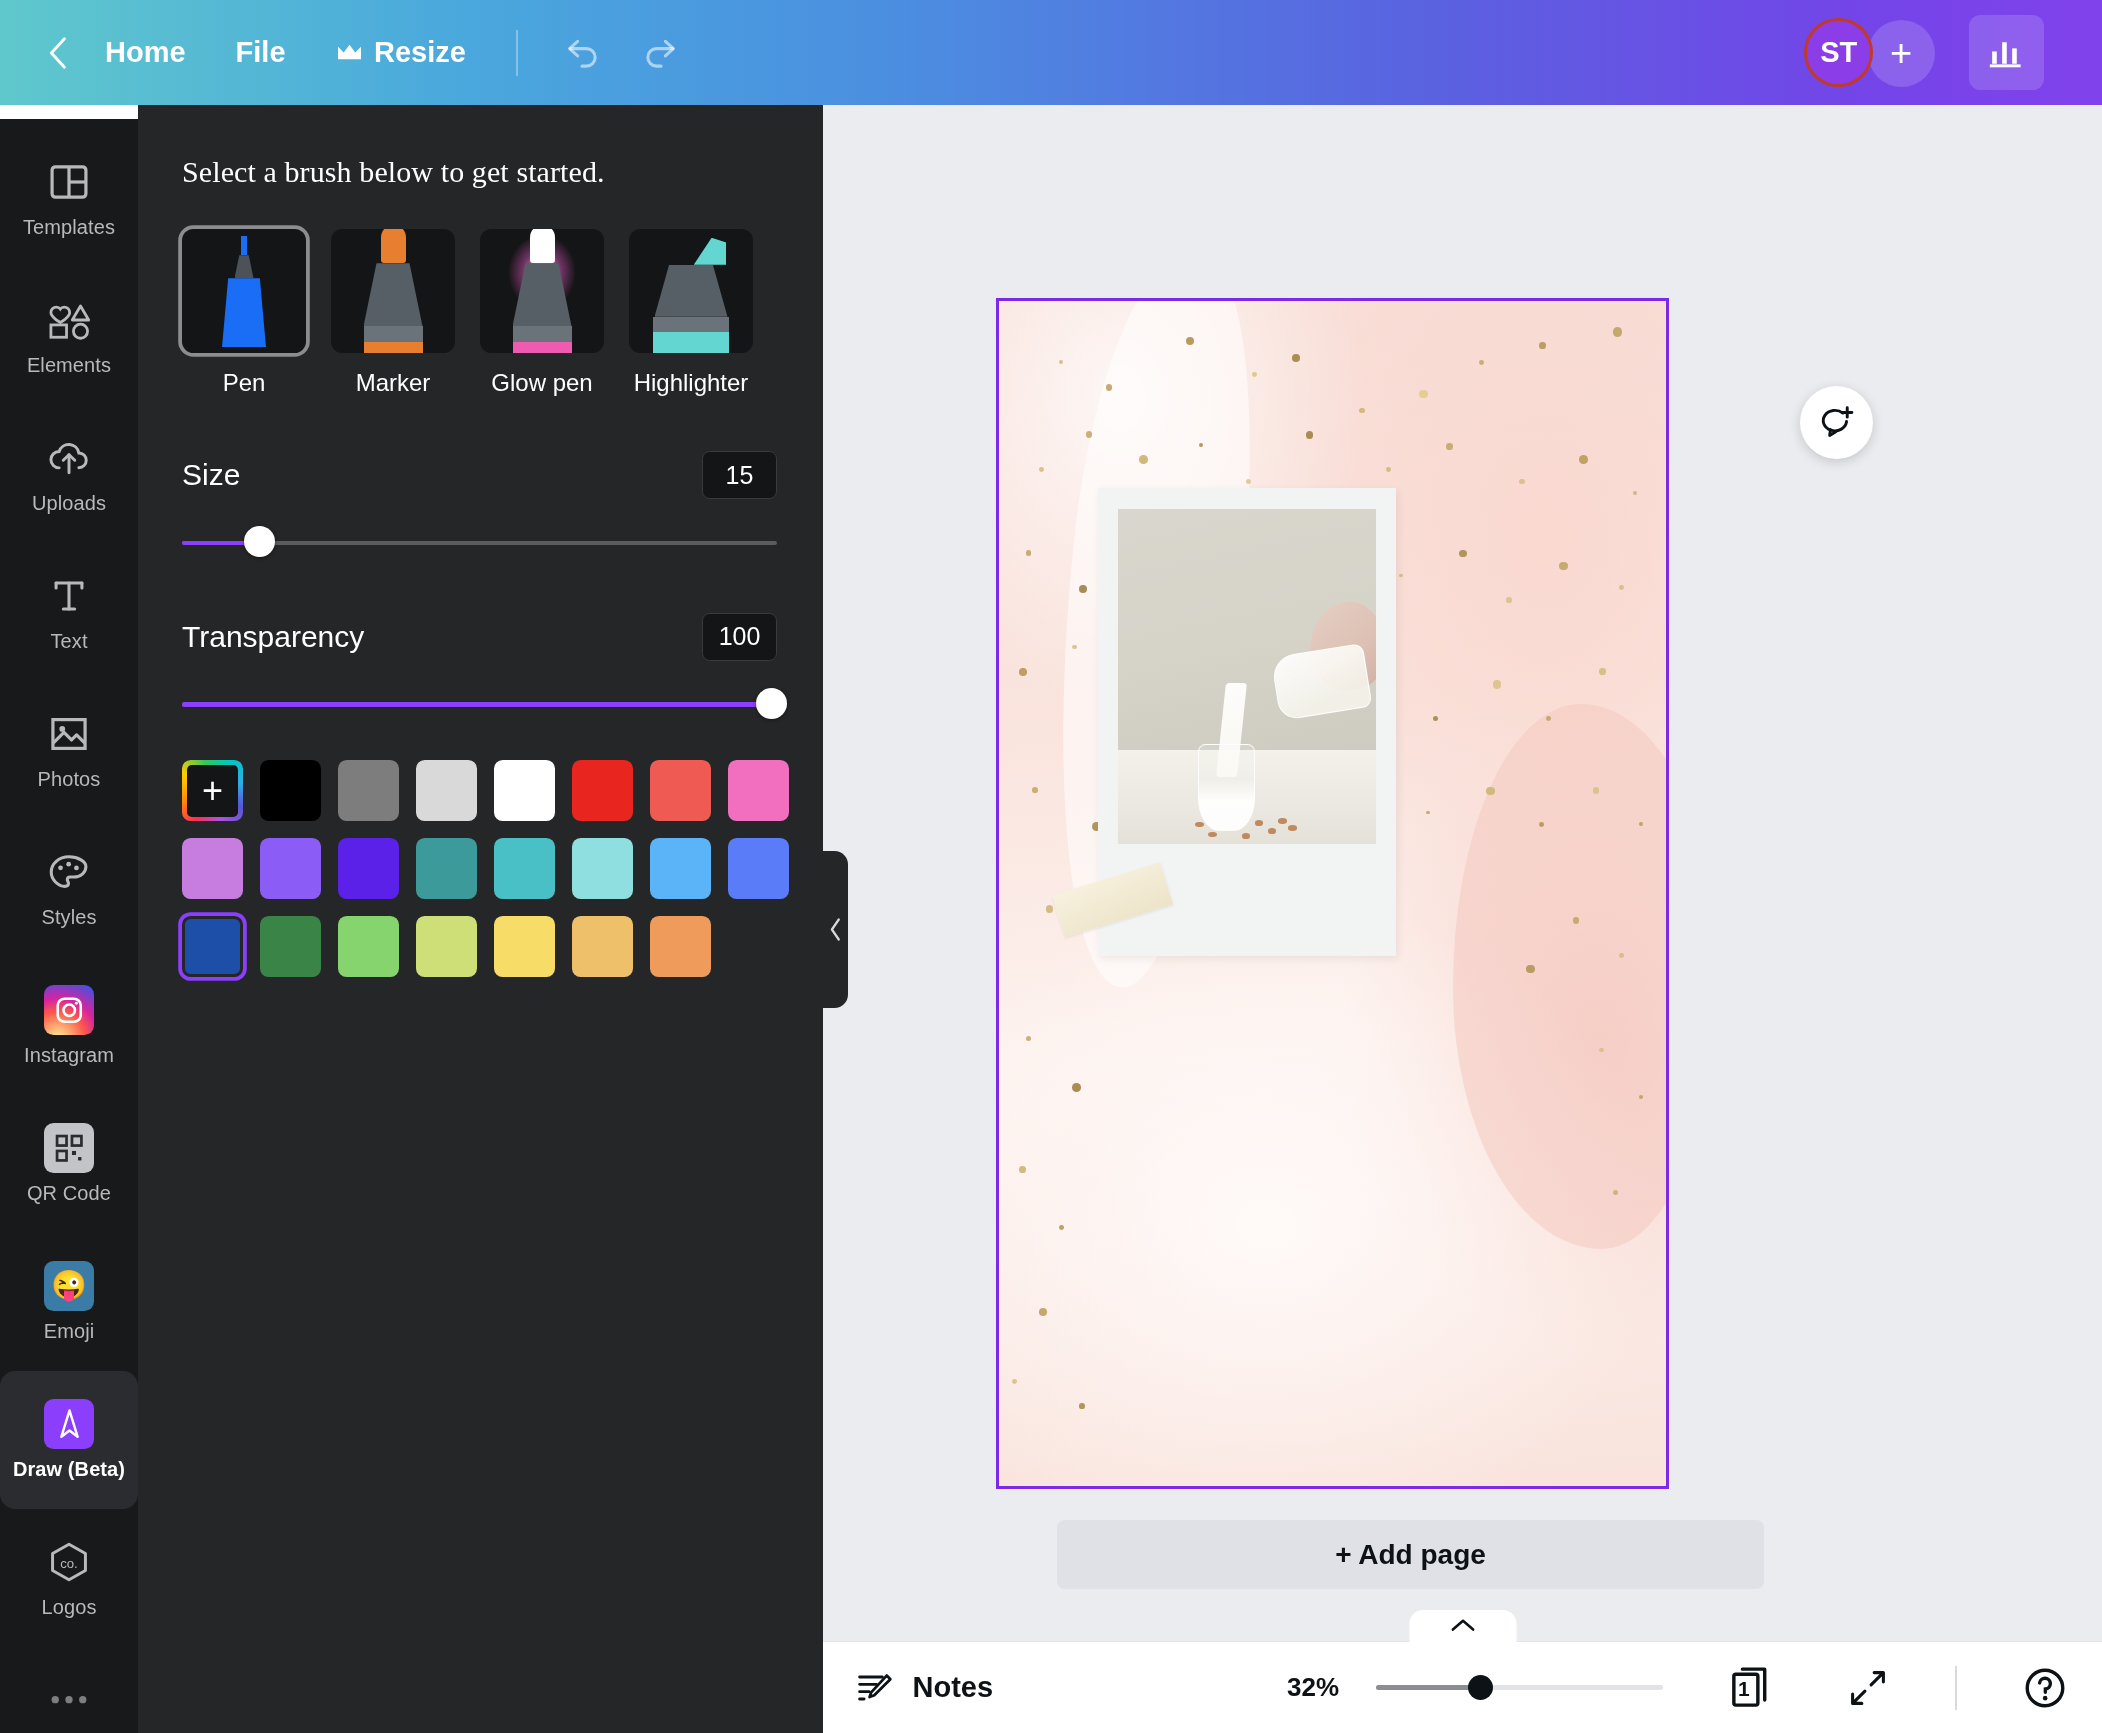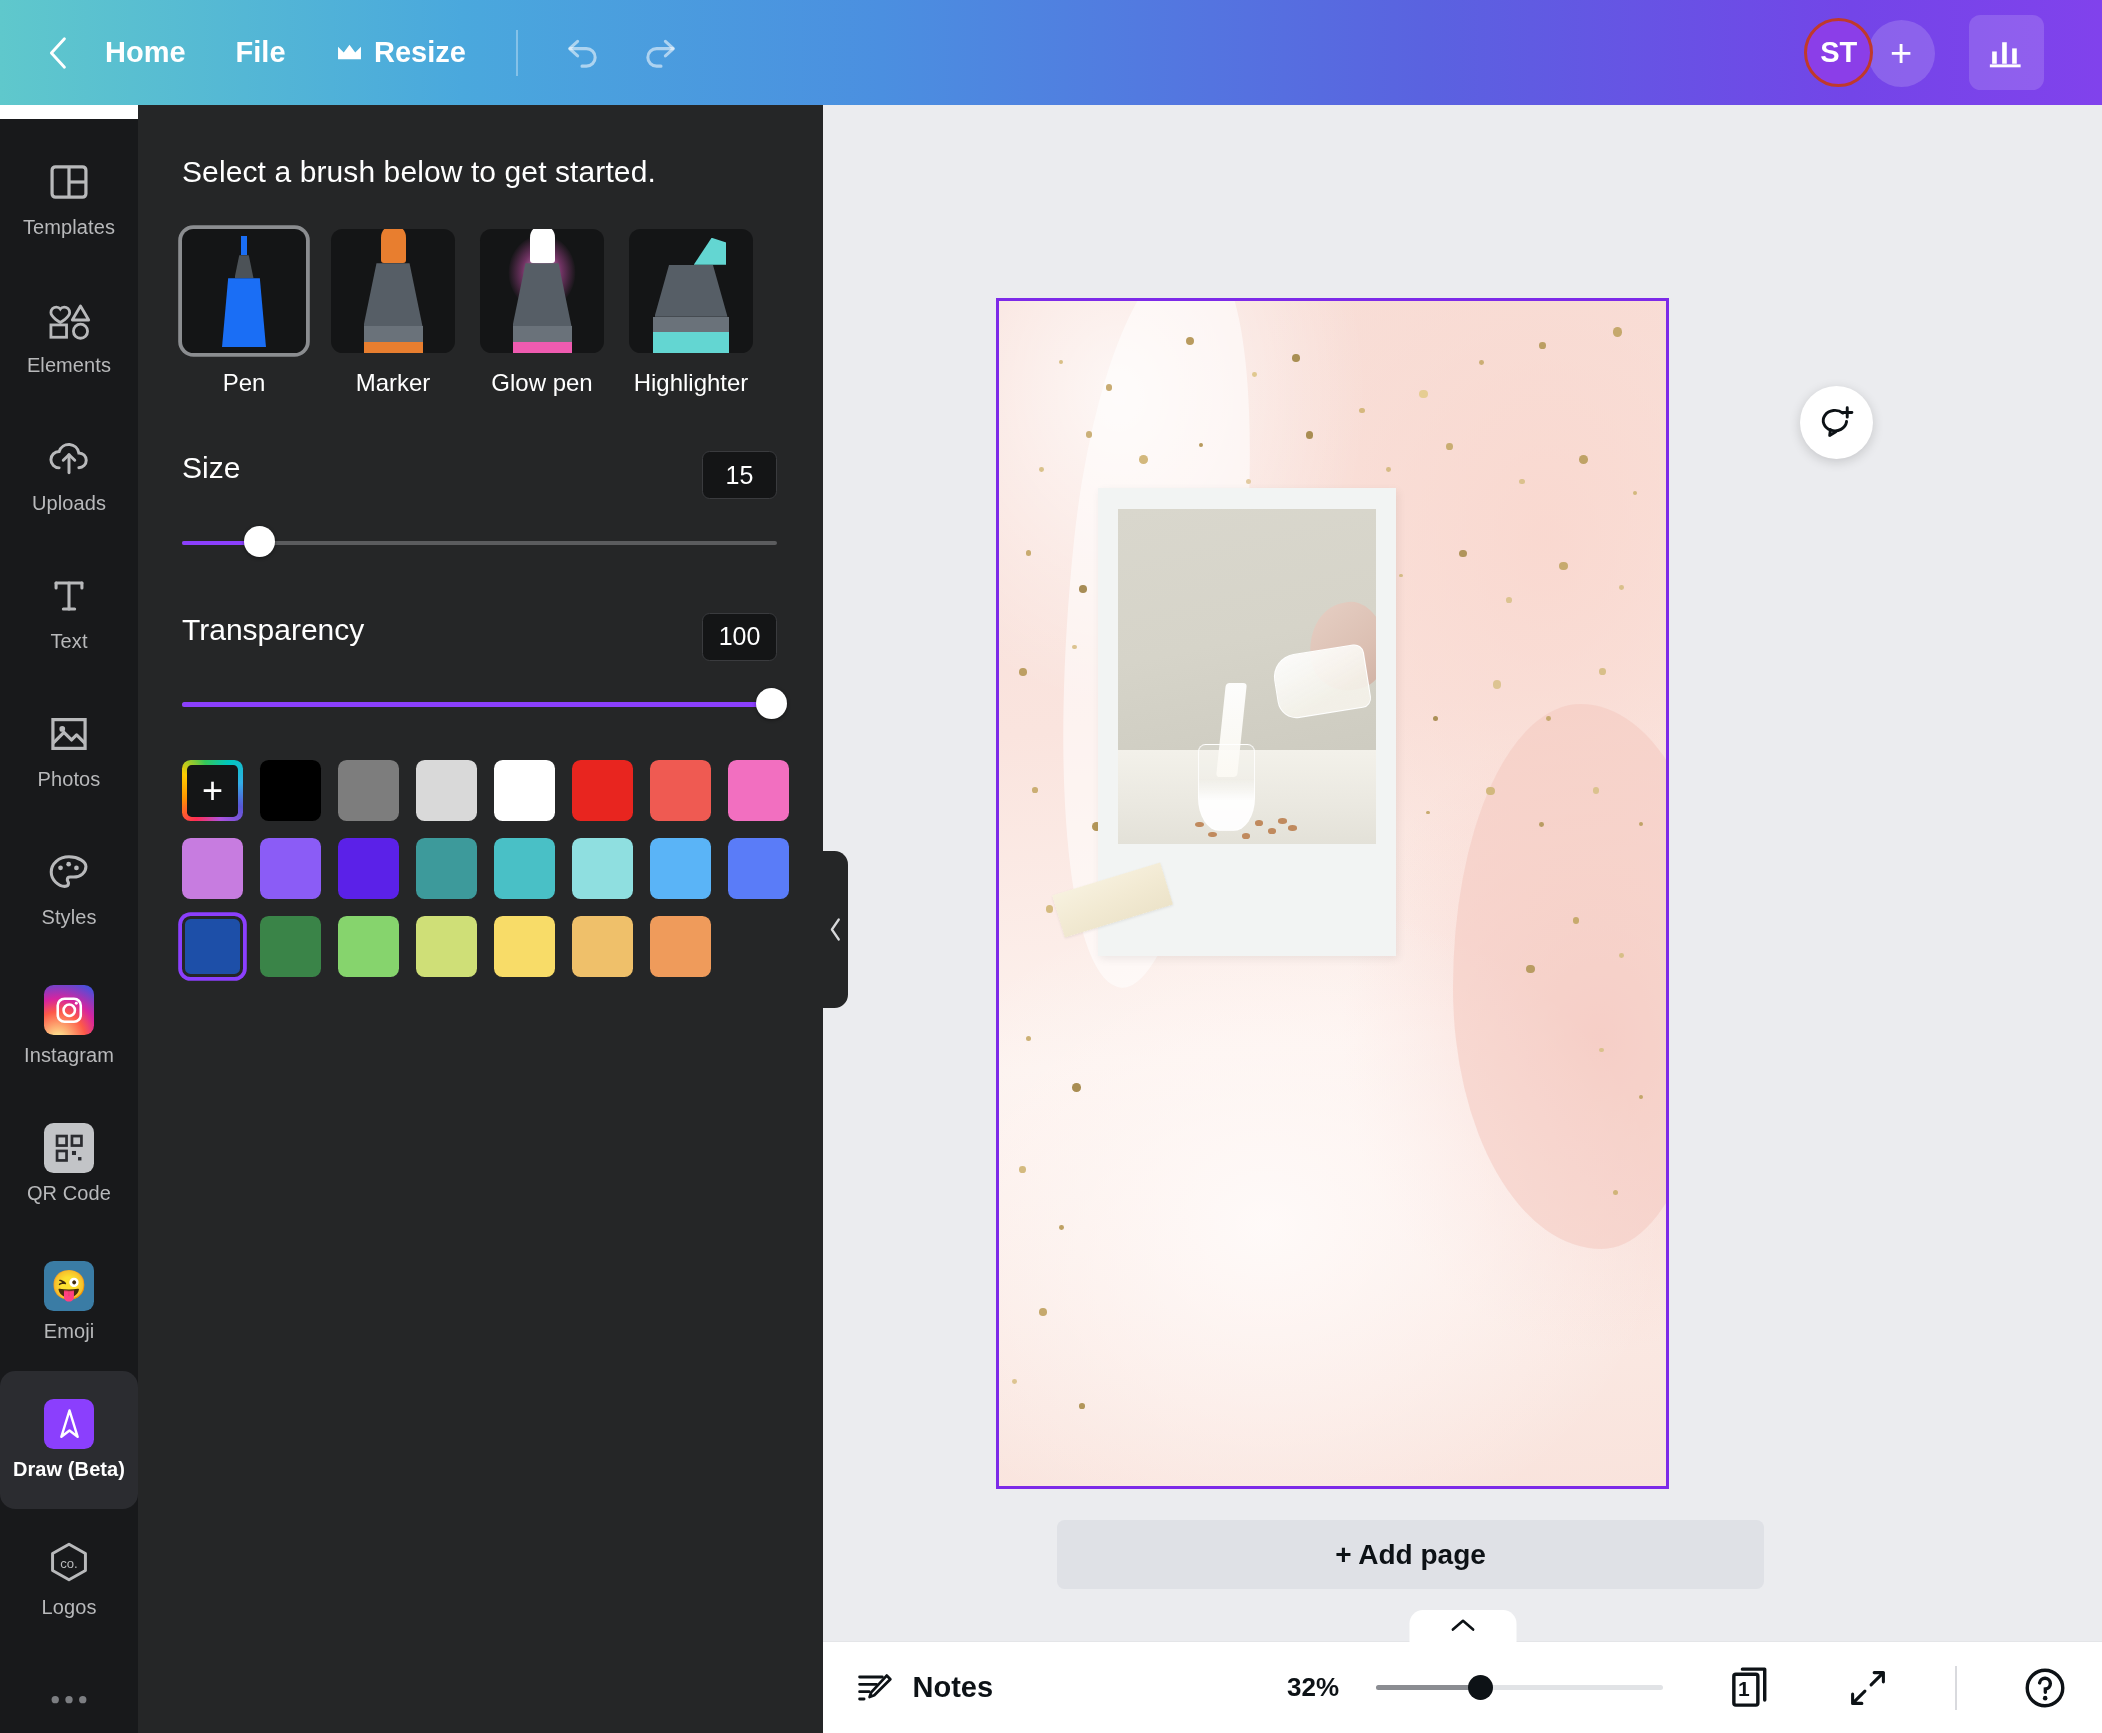--- a/index.html
+++ b/index.html
@@ -86,21 +86,21 @@
 
   
   .panel {
     position: absolute; top: 105px; left: 138px;
     width: 685px; height: 1629px;
     background: #252627;
     z-index: 35;
   }
   .panel-title {
     color: #ffffff; font-size: 30px; font-weight: 400;
-    padding: 50px 0 0 44px; letter-spacing: 0.1px;
+    padding: 50px 0 0 44px; letter-spacing: 0.1px; font-family: Liberation Serif, serif;
   }
   .brushes { display: flex; gap: 25px; padding: 40px 0 0 44px; }
   .brush { width: 124px; cursor: pointer; }
   .brush-tile {
     width: 124px; height: 124px; border-radius: 11.5px;
     background: #141516; position: relative; overflow: hidden;
     display: flex; align-items: flex-end; justify-content: center;
   }
   .brush.selected .brush-tile { box-shadow: 0 0 0 3.8px #8b8d90; }
   .brush-label { color: #ffffff; font-size: 24px; text-align: center; margin-top: 16.3px; white-space: nowrap; }
@@ -118,21 +118,21 @@
   .hl-collar { width: 76px; height: 15.3px; background: #6a727a; margin: 0 auto; }
   .hl-foot { width: 76px; height: 21px; background: #63d6d2; margin: 0 auto; }
   .glow-halo {
     position: absolute; top: 5.7px; left: 50%; transform: translateX(-50%);
     width: 67px; height: 75px; border-radius: 50%;
     background: radial-gradient(ellipse at center, rgba(255,160,235,0.95) 0%, rgba(233,90,200,0.42) 42%, rgba(233,90,200,0) 72%);
   }
 
   
   .srow {
-    display: flex; justify-content: space-between;
+    display: flex; align-items: center; justify-content: space-between;
     padding: 0 46px 0 44px; margin-top: 54px;
   }
   .slabel { color: #ffffff; font-size: 30px; }
   .sbox {
     width: 75px; height: 48px; background: #141516; border: 1.9px solid #3a3b3e;
     border-radius: 7.6px; color: #ffffff; font-size: 25px;
     display: flex; align-items: center; justify-content: center;
   }
   .track-wrap { padding: 0 46px 0 44px; margin-top: 27px; position: relative; height: 32.5px; }
   .track { position: absolute; left: 44px; right: 46px; top: 14.3px; height: 4.8px; background: #5b5c5e; border-radius: 2.9px; }

